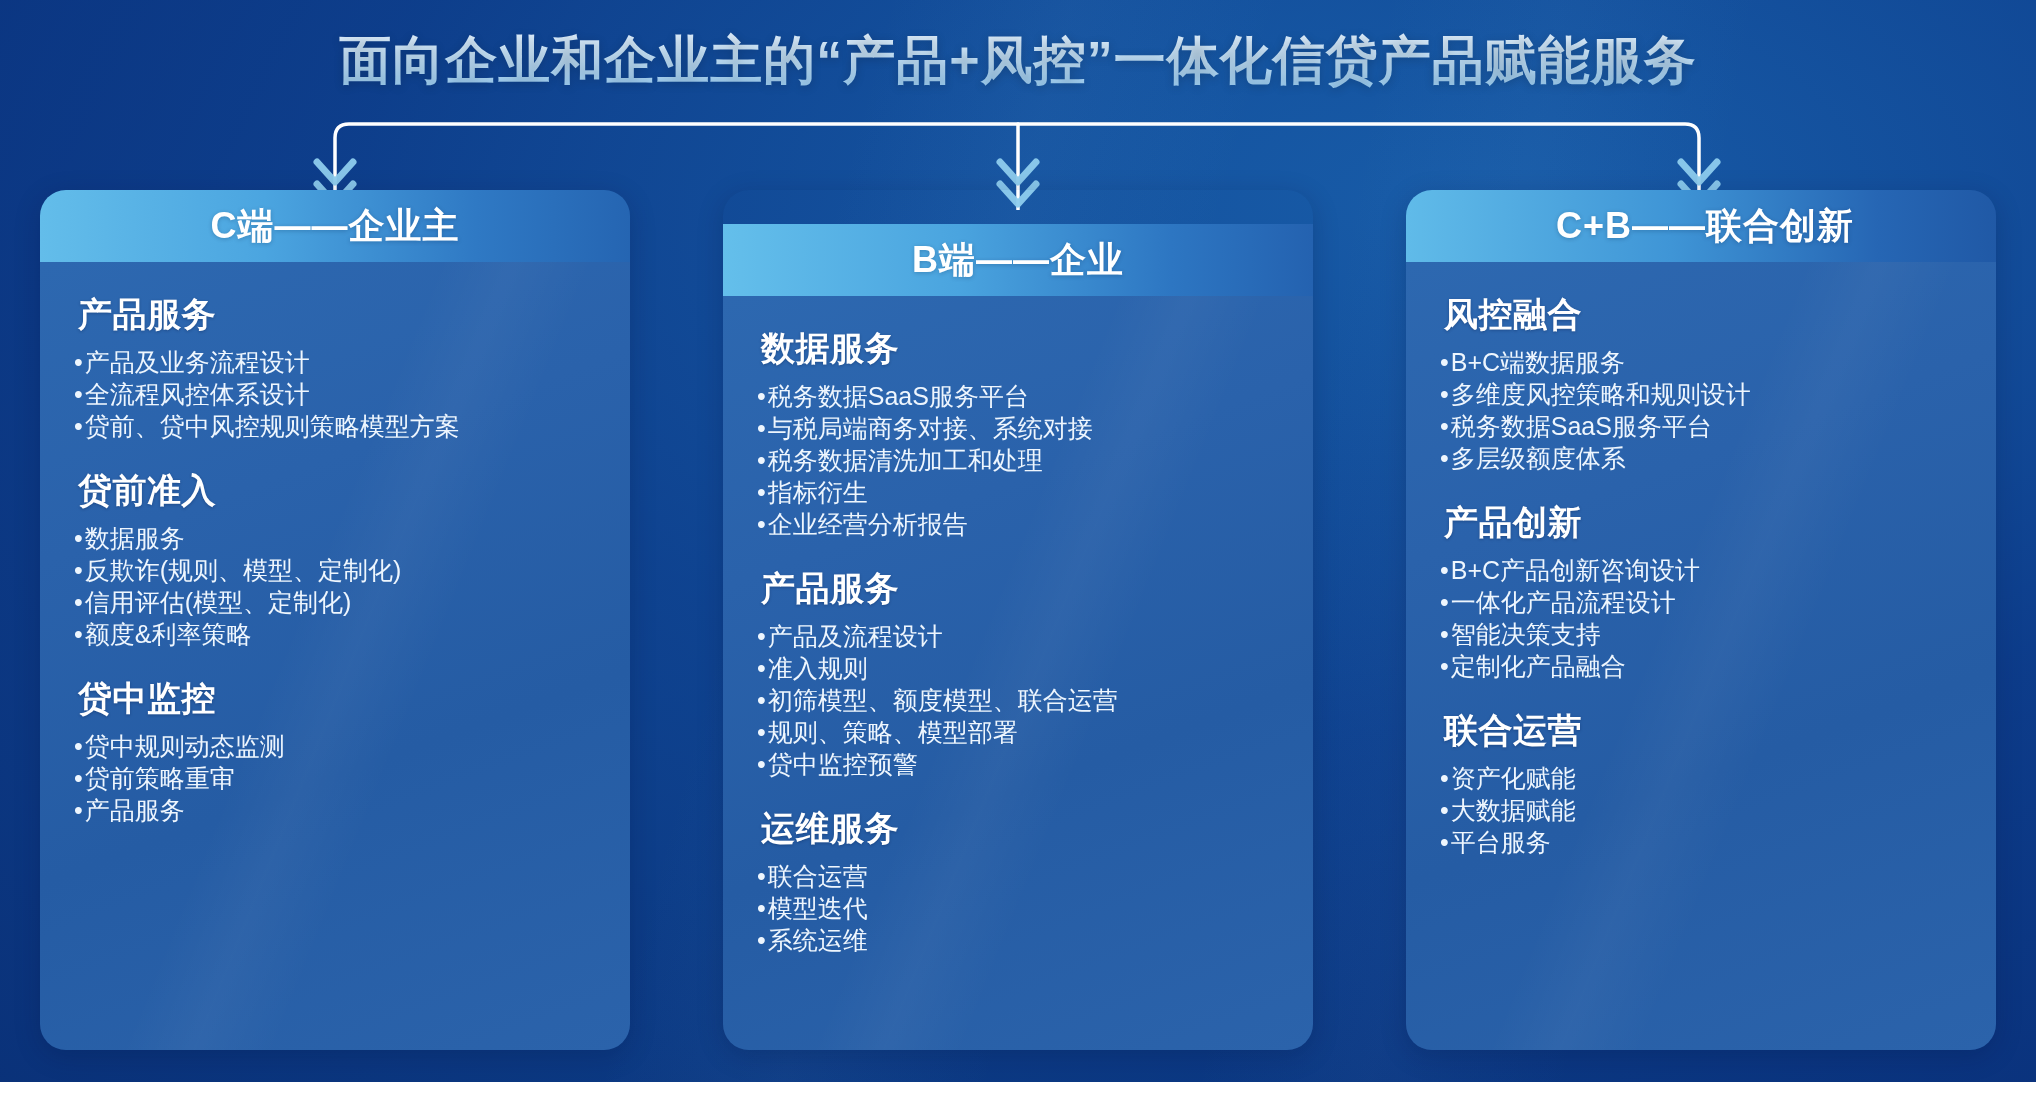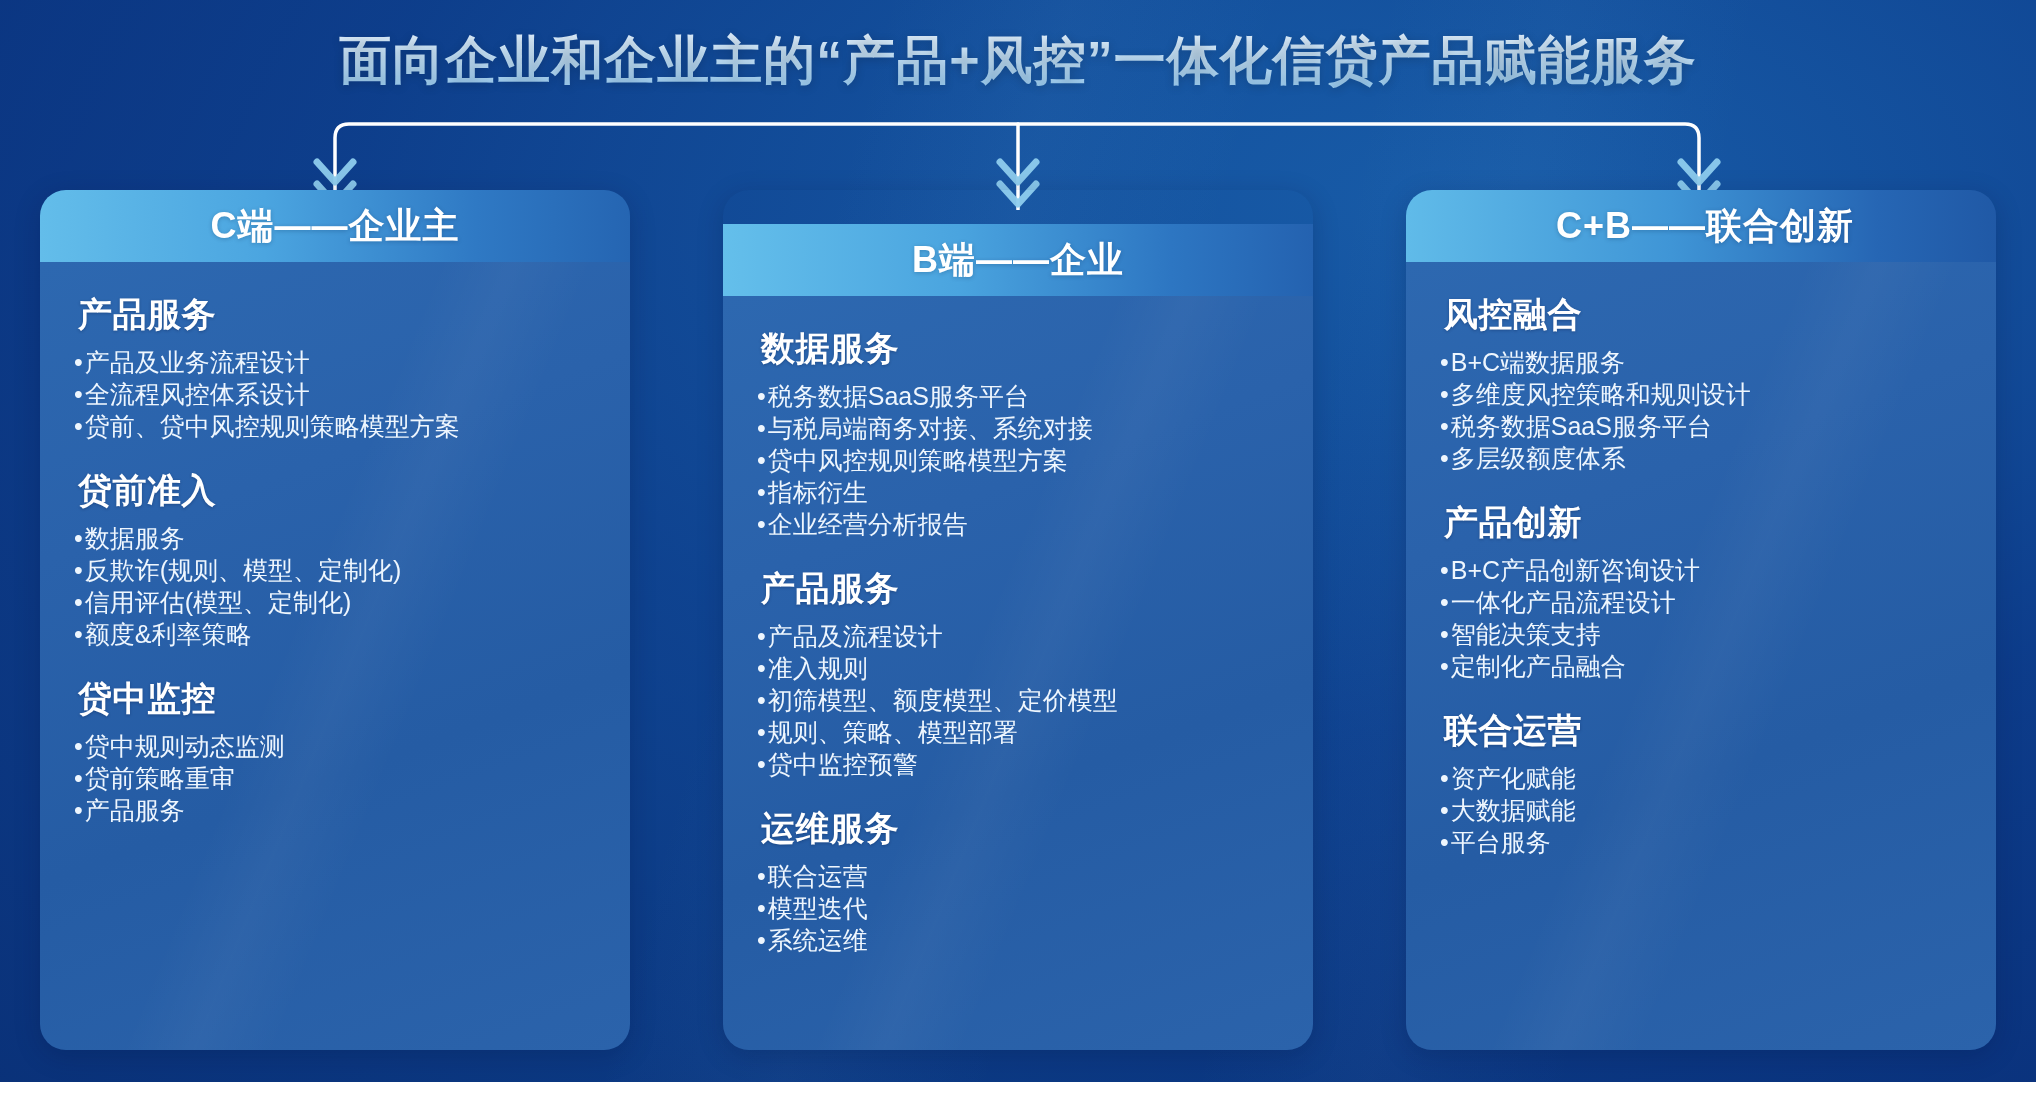--- a/index.html
+++ b/index.html
@@ -274,21 +274,21 @@
             <li class="bullet">
                 <span class="bullet-dot">•</span>
                 <span class="bullet-text">税务数据SaaS服务平台</span>
               </li>
             <li class="bullet">
                 <span class="bullet-dot">•</span>
                 <span class="bullet-text">与税局端商务对接、系统对接</span>
               </li>
             <li class="bullet">
                 <span class="bullet-dot">•</span>
-                <span class="bullet-text">贷中风控规则策略模型方案</span>
+                <span class="bullet-text">税务数据清洗加工和处理</span>
               </li>
             <li class="bullet">
                 <span class="bullet-dot">•</span>
                 <span class="bullet-text">指标衍生</span>
               </li>
             <li class="bullet">
                 <span class="bullet-dot">•</span>
                 <span class="bullet-text">企业经营分析报告</span>
               </li>
           </ul>
@@ -300,21 +300,21 @@
             <li class="bullet">
                 <span class="bullet-dot">•</span>
                 <span class="bullet-text">产品及流程设计</span>
               </li>
             <li class="bullet">
                 <span class="bullet-dot">•</span>
                 <span class="bullet-text">准入规则</span>
               </li>
             <li class="bullet">
                 <span class="bullet-dot">•</span>
-                <span class="bullet-text">初筛模型、额度模型、定价模型</span>
+                <span class="bullet-text">初筛模型、额度模型、联合运营</span>
               </li>
             <li class="bullet">
                 <span class="bullet-dot">•</span>
                 <span class="bullet-text">规则、策略、模型部署</span>
               </li>
             <li class="bullet">
                 <span class="bullet-dot">•</span>
                 <span class="bullet-text">贷中监控预警</span>
               </li>
           </ul>

